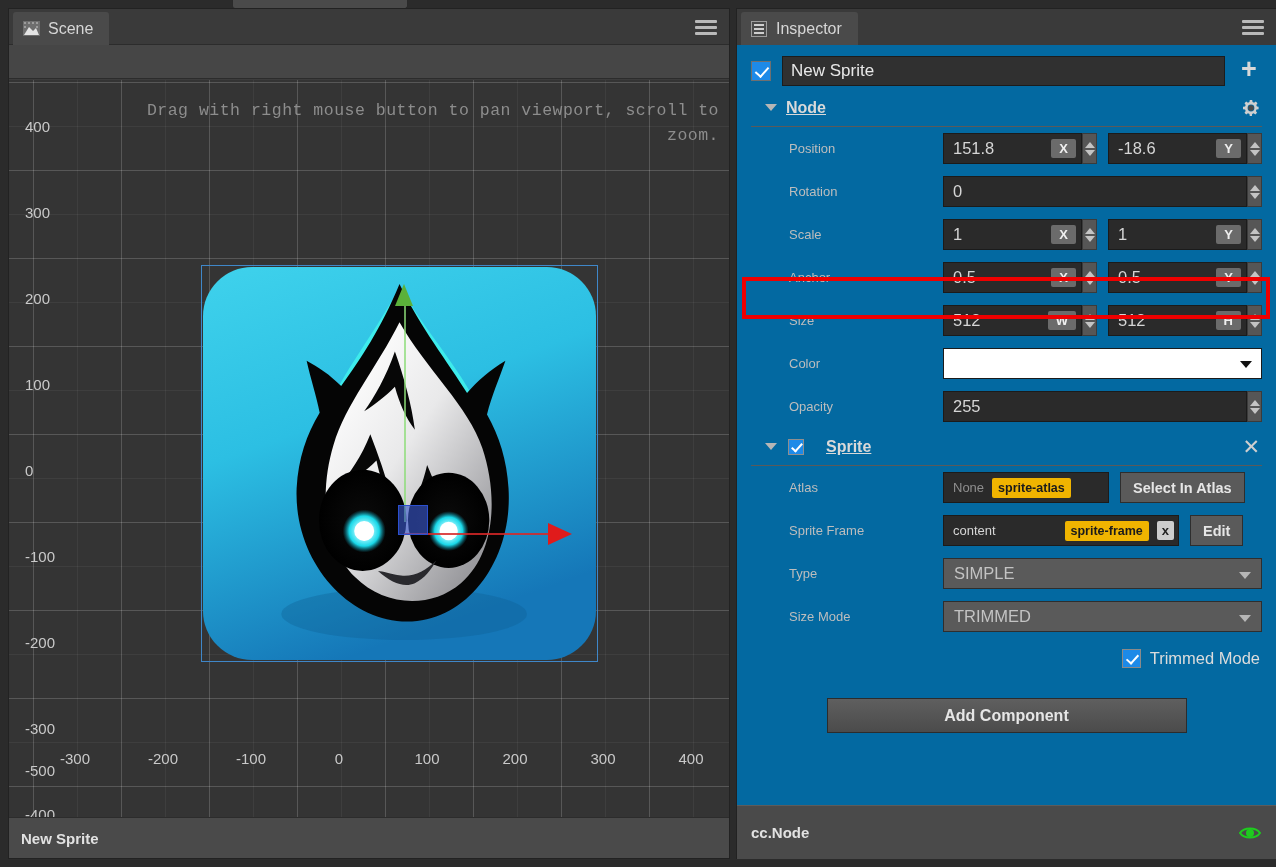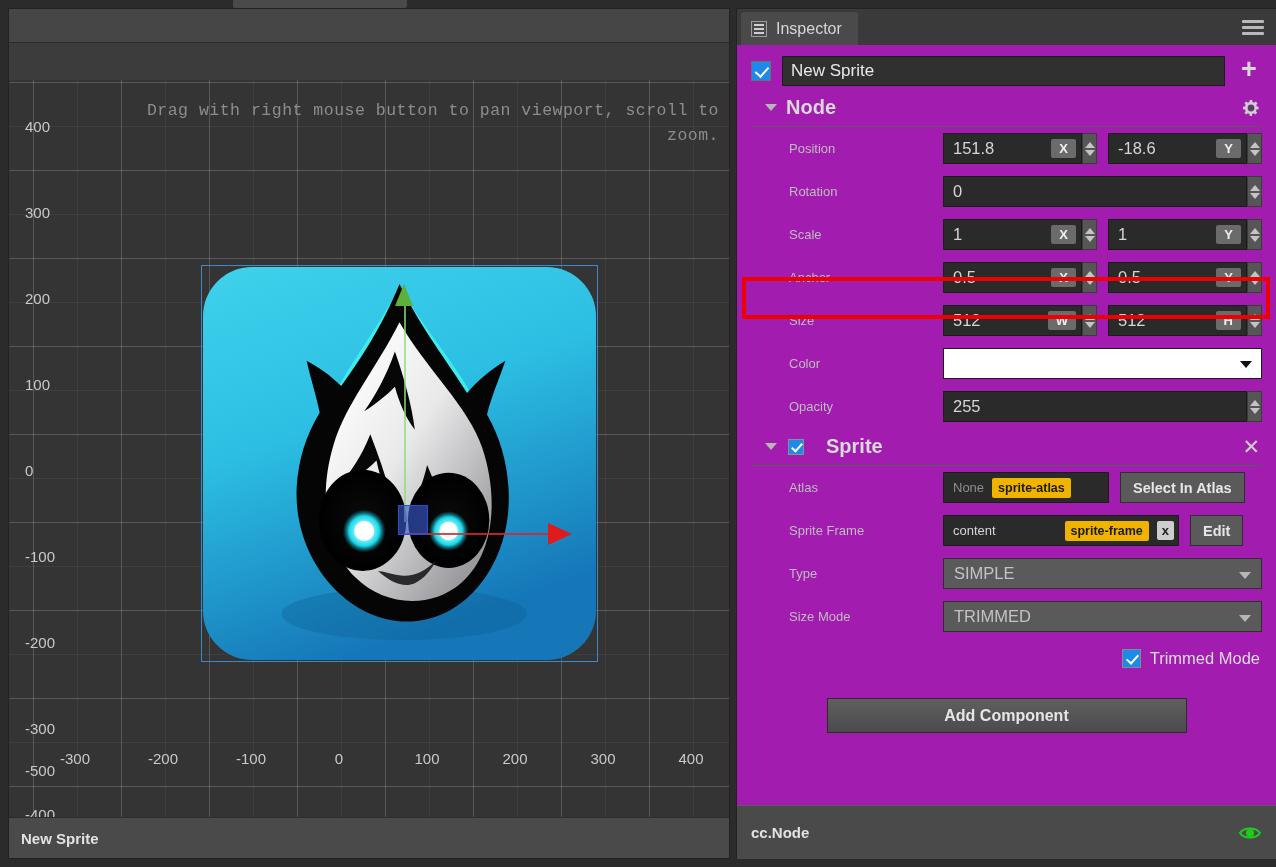--- a/index.html
+++ b/index.html
@@ -122,21 +122,21 @@
   .scene-status {
     position: absolute; left: 0; right: 0; bottom: 0; height: 41px;
     background: #4a4a4a; border-top: 1px solid #2c2c2c;
     display: flex; align-items: center; padding-left: 12px;
   }
   .scene-status-label { color: #e2e2e2; font-size: 15px; font-weight: bold; }
 
   
   .inspector-panel {
     position: absolute; left: 736px; top: 8px; width: 540px; height: 851px;
-    background: #a21caf; border-left: 1px solid #222; border-top: 1px solid #222;
+    background: #0369a1; border-left: 1px solid #222; border-top: 1px solid #222;
   }
   .insp-tabbar { position: relative; height: 36px; background: #3a3a3a; }
   .insp-body { position: absolute; left: 0; right: 0; top: 36px; bottom: 54px; padding: 0 14px; }
 
   .name-row {
     display: flex; align-items: center; gap: 11px;
     height: 44px; padding-top: 8px;
   }
   .cbox {
     width: 20px; height: 20px; background: #1d8ae8; border: 1px solid #6f6f6f;
@@ -157,21 +157,21 @@
     text-align: center; cursor: pointer; font-weight: bold; flex: none;
   }
 
   .section-head {
     display: flex; align-items: center; gap: 9px; height: 38px;
     border-bottom: 1px solid #5a5a5a; position: relative;
   }
   .caret { width: 0; height: 0; border-left: 6px solid transparent;
            border-right: 6px solid transparent; border-top: 7px solid #b6b6b6;
            margin-left: 14px; cursor: pointer; }
-  .section-title { color: #d9d9d9; font-size: 20px; font-weight: bold; }
+  .section-title { color: #d9d9d9; font-size: 16px; font-weight: bold; text-decoration: underline; }
   .gear {
     position: absolute; right: 2px; top: 10px; width: 18px; height: 18px;
     cursor: pointer;
   }
   .xclose {
     position: absolute; right: 2px; top: 8px; color: #cfcfcf;
     font-size: 21px; line-height: 21px; cursor: pointer;
   }
 
   .prop-row { display: flex; align-items: center; height: 43px; position: relative; }
@@ -273,20 +273,44 @@
 </style>
 </head>
 <body>
 
 <div id="root">
 
   <div class="top-sliver"></div>
 
   <div class="scene-panel">
 
+    <div class="tabbar">
+      <div class="tab">
+        <span class="tab-icon">
+          <svg width="17" height="15" viewBox="0 0 17 15">
+            <rect x="0" y="0" width="17" height="15" fill="#6e6e6e"></rect>
+            <g fill="#9c9c9c">
+              <rect x="1" y="1" width="2" height="2"></rect>
+                <rect x="5" y="1" width="2" height="2"></rect>
+              <rect x="9" y="1" width="2" height="2"></rect>
+                <rect x="13" y="1" width="2" height="2"></rect>
+              <rect x="1" y="5" width="2" height="2"></rect>
+                <rect x="13" y="5" width="2" height="2"></rect>
+            </g>
+            <path d="M1 14 L6 6 L10 10 L13 7 L16 14 Z" fill="#e4e4e4"></path>
+          </svg>
+        </span>
+        <span class="tab-label">Scene</span>
+      </div>
+      <div class="hamburger">
+        <i></i>
+          <i></i>
+          <i></i>
+      </div>
+    </div>
 
     <div class="scene-toolbar"></div>
 
     <div class="viewport">
       <div class="grid-minor"></div>
       <div class="grid-major"></div>
 
       <div class="hint">
         <span class="l1">Drag with right mouse button to pan viewport, scroll to</span>
         <span class="l2">zoom.</span>

